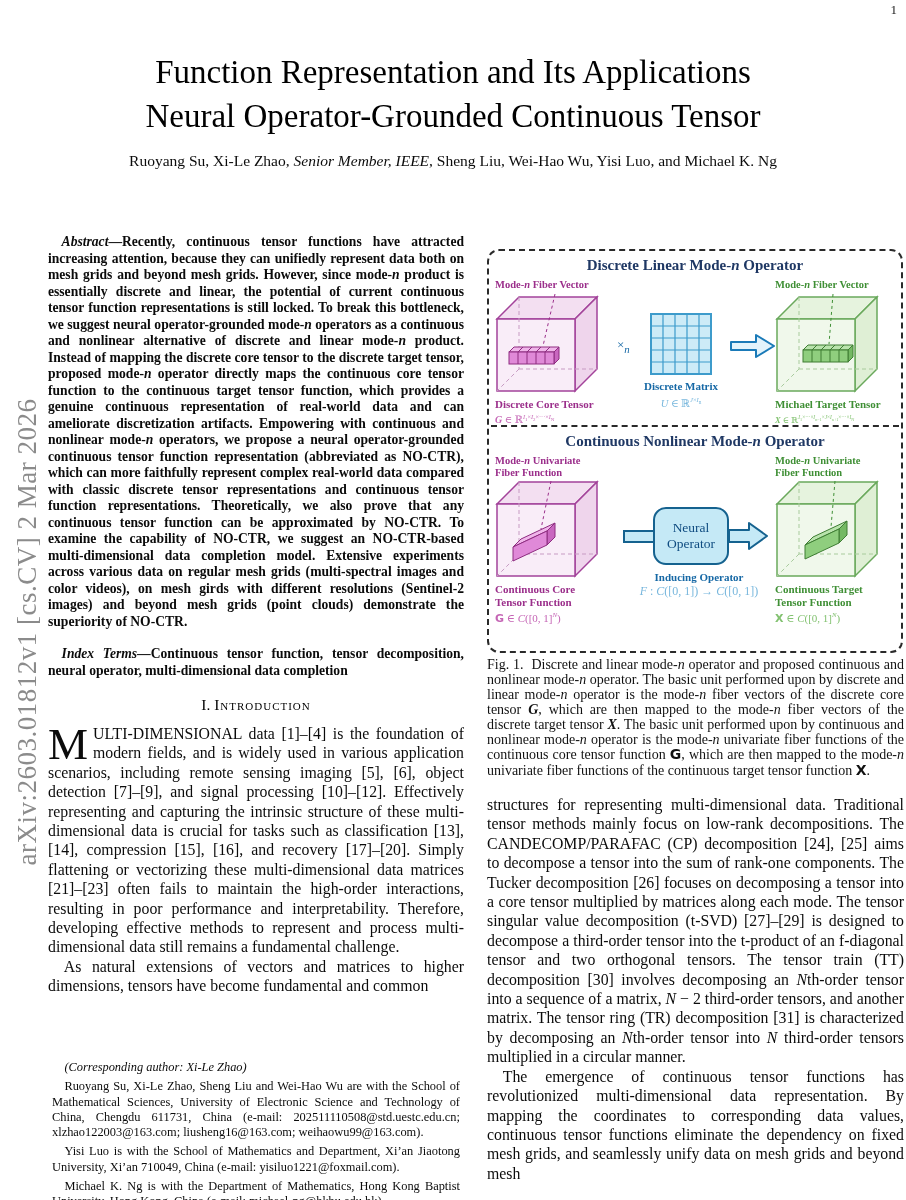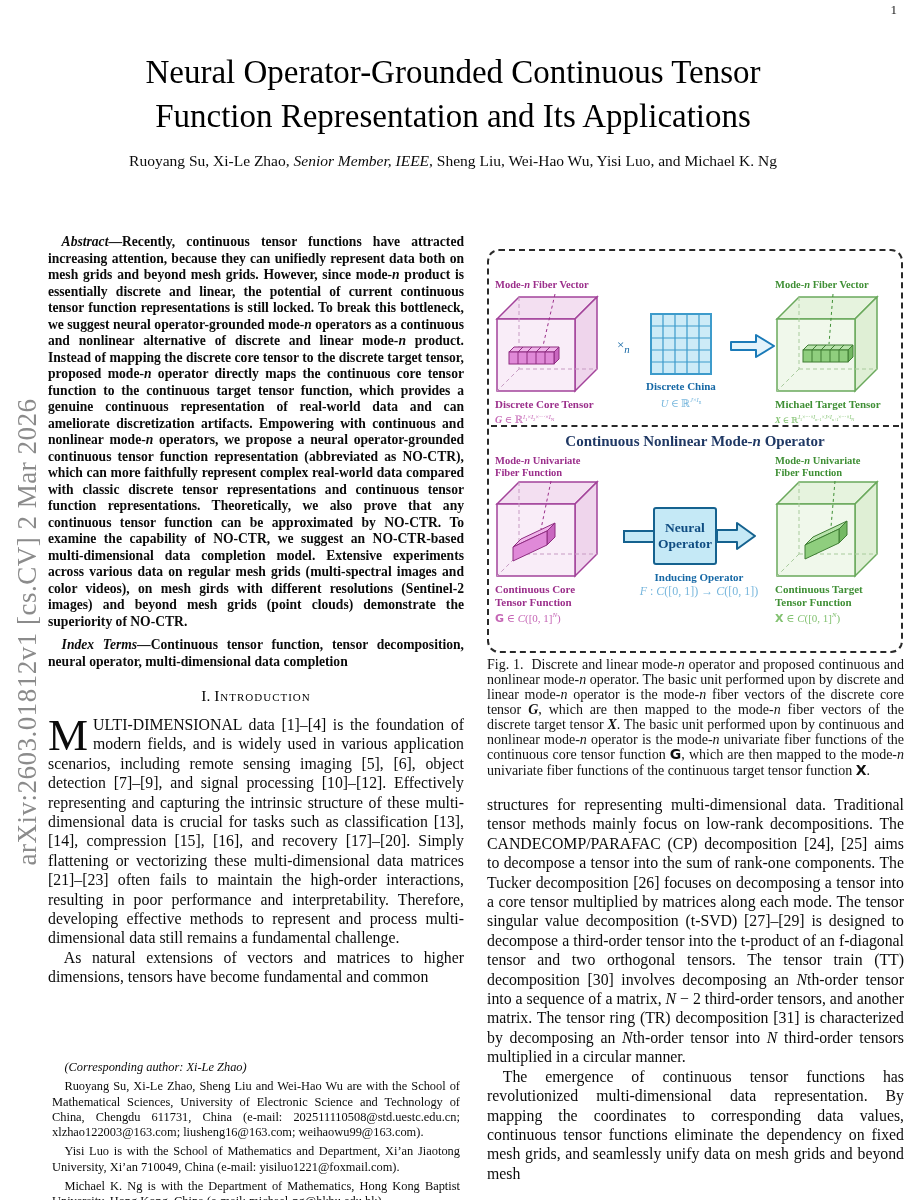--- a/index.html
+++ b/index.html
@@ -14,21 +14,21 @@
     transform:translate(-50%,-50%) rotate(-90deg);
     white-space:nowrap;font-size:27px;color:#8b8b8b;letter-spacing:.5px;
   }
   .title{position:absolute;left:0;right:0;top:50px;text-align:center;
     font-size:33px;line-height:44px;color:#000;}
   .authors{position:absolute;left:0;right:0;top:152px;text-align:center;font-size:15.5px;}
   .col-left{position:absolute;left:48px;top:234px;width:416px;}
   .col-right-body{position:absolute;left:487px;top:795px;width:417px;}
   .abstract,.terms{font-weight:bold;font-size:13.6px;line-height:16.5px;
     text-align:justify;text-indent:1em;margin:0;}
-  .terms{margin-top:7px;}
+  .terms{margin-top:16px;}
   .sec-head{text-align:center;font-size:15.5px;margin:17px 0 10px 0;color:#000;}
   .sec-head .sc{font-variant:small-caps;letter-spacing:1px;}
   .body-par{font-size:15.8px;line-height:19.4px;text-align:justify;margin:0;}
   .body-par.indent{text-indent:1em;}
   .dropcap{float:left;font-size:45px;line-height:36px;padding:2px 5px 0 0;}
   .footnotes{position:absolute;left:48px;top:1056px;width:416px;
     font-size:12.4px;line-height:15.3px;text-align:justify;}
   .footnotes p{margin:4px;text-indent:1em;}
   .fn-corr{font-style:italic;}
   
@@ -46,36 +46,36 @@
   .grn{color:#3F8F35;} .grn2{color:#83C271;}
   .blu{color:#1668A5;} .blu2{color:#78B7DD;}
   .tinymath{font-size:8.5px;}
   sup{font-size:.62em;} sup sub{font-size:.8em;}
   .cal{font-style:italic;font-weight:bold;}
   .sf{font-family:"DejaVu Sans","Liberation Sans",sans-serif;}
   .timesn{font-size:13px;color:#1668A5;}
   
   .no-asm{display:flex;align-items:center;width:152px;height:62px;}
   .no-shaft{width:30px;height:13px;background:#C5E9F6;border:2px solid #15628F;border-right:none;}
-  .no-box{width:64px;height:58px;background:#C5E9F6;border:2.5px solid #15628F;border-radius:3px;
+  .no-box{width:76px;height:58px;background:#C5E9F6;border:2.5px solid #15628F;border-radius:13px;
     display:flex;align-items:center;justify-content:center;text-align:center;
-    font-size:13.5px;font-weight:bold;color:#0F4C81;line-height:16px;}
+    font-size:13.5px;font-weight:normal;color:#0F4C81;line-height:16px;}
   
   .caption{position:absolute;left:487px;top:658px;width:417px;
     font-size:14px;line-height:14.9px;text-align:justify;color:#111;}
 </style>
 </head>
 <body>
 
 <div class="pagenum">1</div>
 <div class="arxiv">arXiv:2603.01812v1  [cs.CV]  2 Mar 2026</div>
 
 <div class="title">
+  <div>Function Representation and Its Applications</div>
   <div>Neural Operator-Grounded Continuous Tensor</div>
-  <div>Function Representation and Its Applications</div>
 </div>
 <div class="authors">Ruoyang Su, Xi-Le Zhao, <i>Senior Member, IEEE</i>, Sheng Liu, Wei-Hao Wu, Yisi Luo, and Michael K. Ng</div>
 
 <div class="col-left">
   <p class="abstract"><i>Abstract</i>—Recently, continuous tensor functions have attracted increasing attention, because they can unifiedly represent data both on mesh grids and beyond mesh grids. However, since mode-<i>n</i> product is essentially discrete and linear, the potential of current continuous tensor function representations is still locked. To break this bottleneck, we suggest neural operator-grounded mode-<i>n</i> operators as a continuous and nonlinear alternative of discrete and linear mode-<i>n</i> product. Instead of mapping the discrete core tensor to the discrete target tensor, proposed mode-<i>n</i> operator directly maps the continuous core tensor function to the continuous target tensor function, which provides a genuine continuous representation of real-world data and can ameliorate discretization artifacts. Empowering with continuous and nonlinear mode-<i>n</i> operators, we propose a neural operator-grounded continuous tensor function representation (abbreviated as NO-CTR), which can more faithfully represent complex real-world data compared with classic discrete tensor representations and continuous tensor function representations. Theoretically, we also prove that any continuous tensor function can be approximated by NO-CTR. To examine the capability of NO-CTR, we suggest an NO-CTR-based multi-dimensional data completion model. Extensive experiments across various data on regular mesh grids (multi-spectral images and color videos), on mesh girds with different resolutions (Sentinel-2 images) and beyond mesh grids (point clouds) demonstrate the superiority of NO-CTR.</p>
   <p class="terms"><i>Index Terms</i>—Continuous tensor function, tensor decomposition, neural operator, multi-dimensional data completion</p>
   <div class="sec-head">
     <span>I.</span>
     <span class="sc">Introduction</span>
   </div>
@@ -87,20 +87,21 @@
   <p class="fn-corr">(Corresponding author: Xi-Le Zhao)</p>
   <p>Ruoyang Su, Xi-Le Zhao, Sheng Liu and Wei-Hao Wu are with the School of Mathematical Sciences, University of Electronic Science and Technology of China, Chengdu 611731, China (e-mail: 202511110508@std.uestc.edu.cn; xlzhao122003@163.com; liusheng16@163.com; weihaowu99@163.com).</p>
   <p>Yisi Luo is with the School of Mathematics and Department, Xi’an Jiaotong University, Xi’an 710049, China (e-mail: yisiluo1221@foxmail.com).</p>
   <p>Michael K. Ng is with the Department of Mathematics, Hong Kong Baptist University, Hong Kong, China (e-mail: michael-ng@hkbu.edu.hk).</p>
 </div>
 
 <div class="fig">
   <div class="fig-frame"></div>
   <div class="divider"></div>
 
+  <div class="abs fig-title" style="top:8px;">Discrete Linear Mode-<i>n</i> Operator</div>
 
   <div class="abs grp" style="left:8px;top:30px;">
     <div class="lbl mag">Mode-<i>n</i> Fiber Vector</div>
     <svg width="104" height="102" viewBox="0 0 104 102" style="margin-top:1px;">
       <polygon points="2,27 24,5 102,5 80,27" fill="#F3DFF1" stroke="#A3439A" stroke-width="1.5"></polygon>
       <polygon points="80,27 102,5 102,77 80,99" fill="#EFD5EC" stroke="#A3439A" stroke-width="1.5"></polygon>
       <polygon points="2,27 80,27 80,99 2,99" fill="#F9EDF8" stroke="#A3439A" stroke-width="1.5"></polygon>
       <path d="M24,5 L24,77 M24,77 L2,99 M24,77 L102,77" fill="none" stroke="#C79BC3" stroke-width="1" stroke-dasharray="4,3"></path>
       <polygon points="14,60 19,55 64,55 59,60" fill="#F0B5EA" stroke="#8E2C80" stroke-width="1"></polygon>
       <polygon points="59,60 64,55 64,67 59,72" fill="#C967C0" stroke="#8E2C80" stroke-width="1"></polygon>
@@ -112,21 +113,21 @@
     <div class="name mag">Discrete Core Tensor</div>
     <div class="math mag2"><span class="cal">G</span> ∈ ℝ<sup><i>I</i><sub>1</sub>×<i>I</i><sub>2</sub>×···×<i>I</i><sub>N</sub></sup></div>
   </div>
 
   <div class="abs timesn" style="left:130px;top:88px;">×<sub><i>n</i></sub></div>
 
   <svg class="abs" style="left:163px;top:64px;" width="62" height="62" viewBox="0 0 62 62">
     <rect x="1" y="1" width="60" height="60" fill="#CDEBF7" stroke="#3D9BCB" stroke-width="2"></rect>
     <path d="M13,1 V61 M25,1 V61 M37,1 V61 M49,1 V61 M1,13 H61 M1,25 H61 M1,37 H61 M1,49 H61" stroke="#3D9BCB" stroke-width="1.2"></path>
   </svg>
-  <div class="abs name blu" style="left:138px;top:131px;width:112px;text-align:center;">Discrete China</div>
+  <div class="abs name blu" style="left:138px;top:131px;width:112px;text-align:center;">Discrete Matrix</div>
   <div class="abs math blu2" style="left:138px;top:145px;width:112px;text-align:center;font-size:10.5px;"><i>U</i> ∈ ℝ<sup><i>J</i>×<i>I</i><sub>n</sub></sup></div>
 
   <svg class="abs" style="left:243px;top:83px;" width="46" height="28" viewBox="0 0 46 28">
     <polygon points="1,10 26,10 26,3 44,14 26,25 26,18 1,18" fill="#E2F3FB" stroke="#1A7AB8" stroke-width="2" stroke-linejoin="round"></polygon>
   </svg>
 
   <div class="abs grp" style="left:288px;top:30px;">
     <div class="lbl grn">Mode-<i>n</i> Fiber Vector</div>
     <svg width="104" height="102" viewBox="0 0 104 102" style="margin-top:1px;">
       <polygon points="2,27 24,5 102,5 80,27" fill="#E6F3DE" stroke="#6AA95C" stroke-width="1.5"></polygon>

